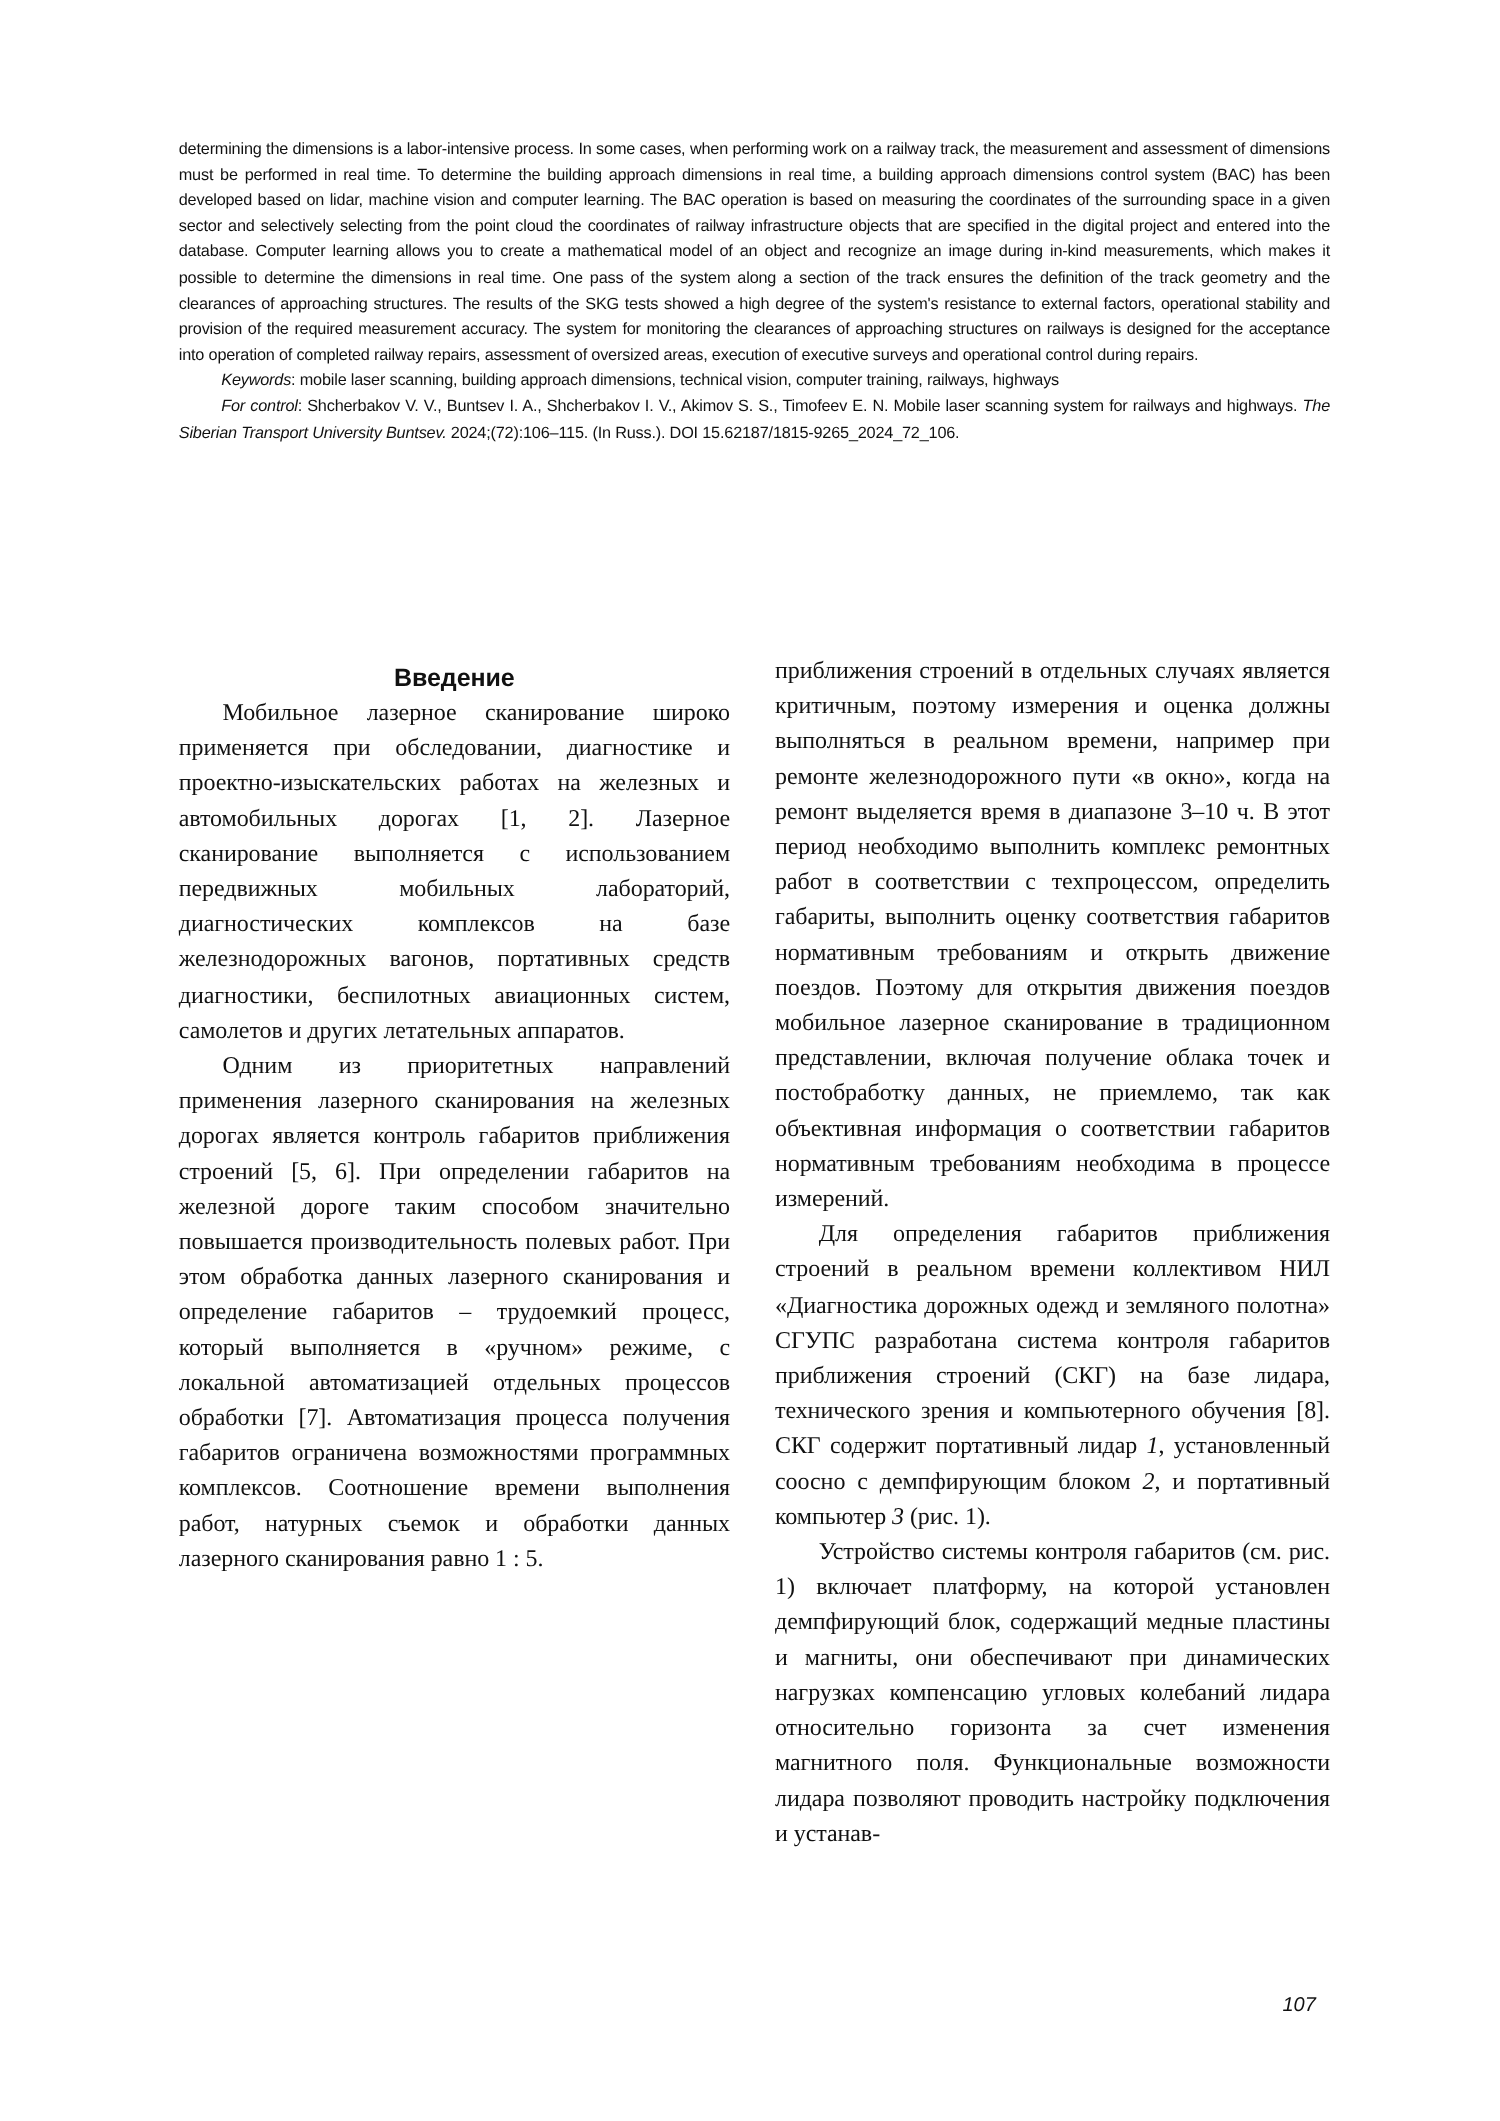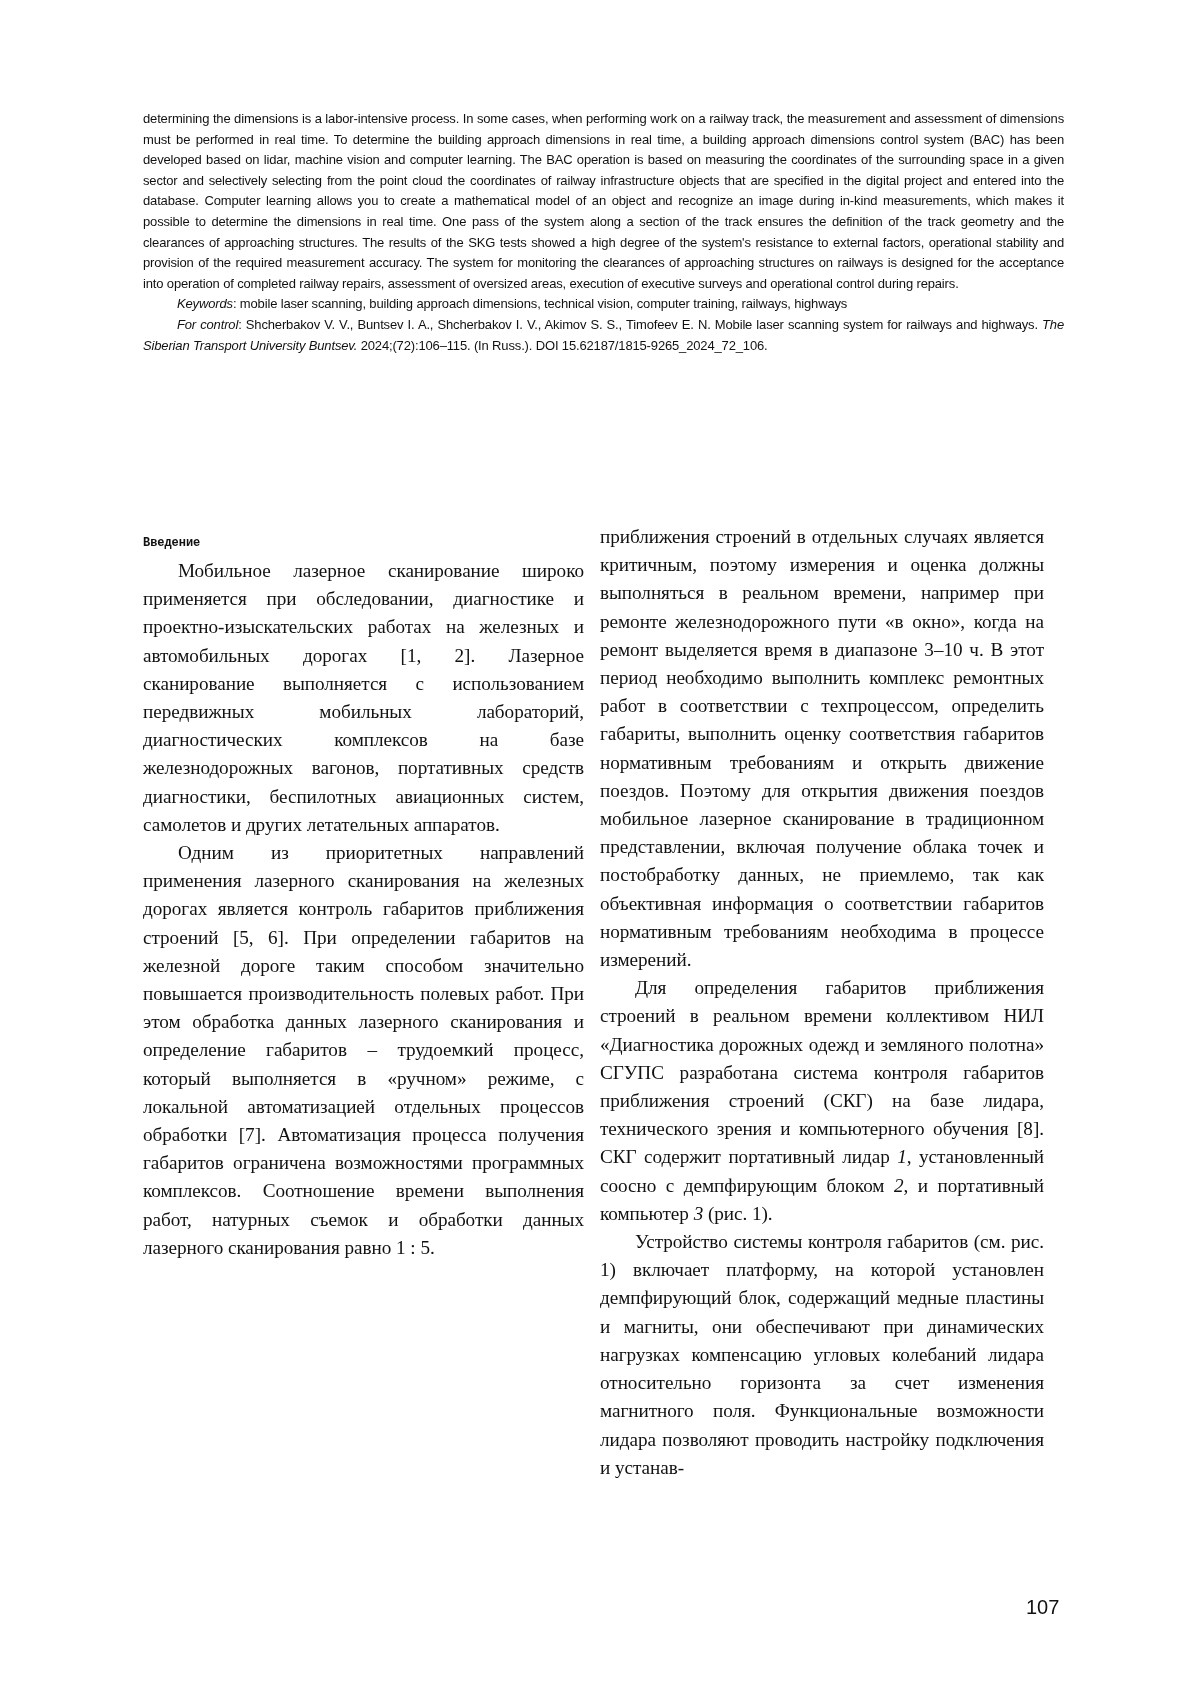--- a/index.html
+++ b/index.html
@@ -49,45 +49,46 @@
     }
     .col p.noindent {
       text-indent: 0;
     }
     .col-left {
       left: 143px;
       top: 532px;
       width: 441px;
     }
     .col-right {
-      left: 600px;
+      left: 620px;
       top: 523px;
       width: 444px;
     }
     .heading {
-      font-family: Liberation Mono, monospace;
+      font-family: Liberation Sans, sans-serif;
       font-weight: bold;
-      text-align: left;
-      font-size: 12px;
+      text-align: center;
+      font-size: 20px;
       line-height: 22px;
     }
     .col-left .heading {
       margin-bottom: 3px;
     }
     .col-right .heading {
       margin-top: 14px;
       margin-bottom: 3px;
     }
     .page-number {
       position: absolute;
       left: 1026px;
       top: 1596px;
       font-family: "Liberation Sans", sans-serif;
-      font-size: 20px;
+      font-size: 16px;
       color: #111111;
+      font-style: italic;
     }
   </style>
 </head>
 <body>
 
 <div class="abstract">
   <p>determining the dimensions is a labor-intensive process. In some cases, when performing work on a railway track, the measurement and assessment of dimensions must be performed in real time. To determine the building approach dimensions in real time, a building approach dimensions control system (BAC) has been developed based on lidar, machine vision and computer learning. The BAC operation is based on measuring the coordinates of the surrounding space in a given sector and selectively selecting from the point cloud the coordinates of railway infrastructure objects that are specified in the digital project and entered into the database. Computer learning allows you to create a mathematical model of an object and recognize an image during in-kind measurements, which makes it possible to determine the dimensions in real time. One pass of the system along a section of the track ensures the definition of the track geometry and the clearances of approaching structures. The results of the SKG tests showed a high degree of the system's resistance to external factors, operational stability and provision of the required measurement accuracy. The system for monitoring the clearances of approaching structures on railways is designed for the acceptance into operation of completed railway repairs, assessment of oversized areas, execution of executive surveys and operational control during repairs.</p>
   <p class="indent"><span class="bi">Keywords</span><span>: mobile laser scanning, building approach dimensions, technical vision, computer training, railways, highways</span></p>
   <p class="indent"><span class="bi">For control</span><span>: Shcherbakov V. V., Buntsev I. A., Shcherbakov I. V., Akimov S. S., Timofeev E. N. Mobile laser scanning system for railways and highways. </span><i>The Siberian Transport University Buntsev.</i><span> 2024;(72):106–115. (In Russ.). DOI 15.62187/1815-9265_2024_72_106.</span></p>
 </div>

